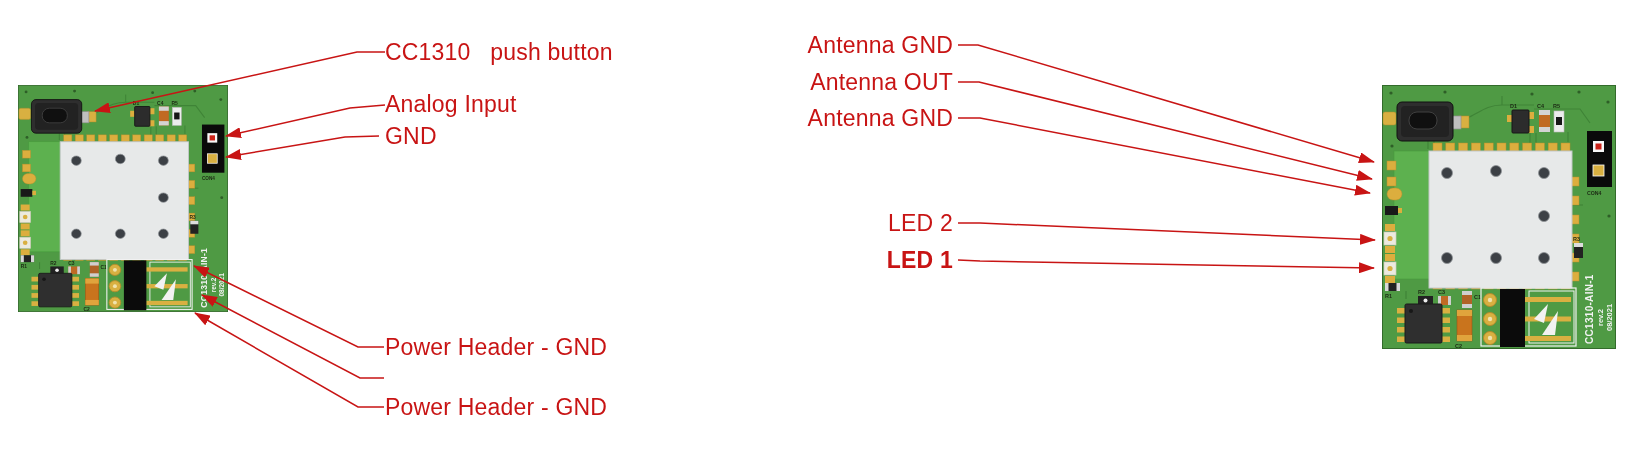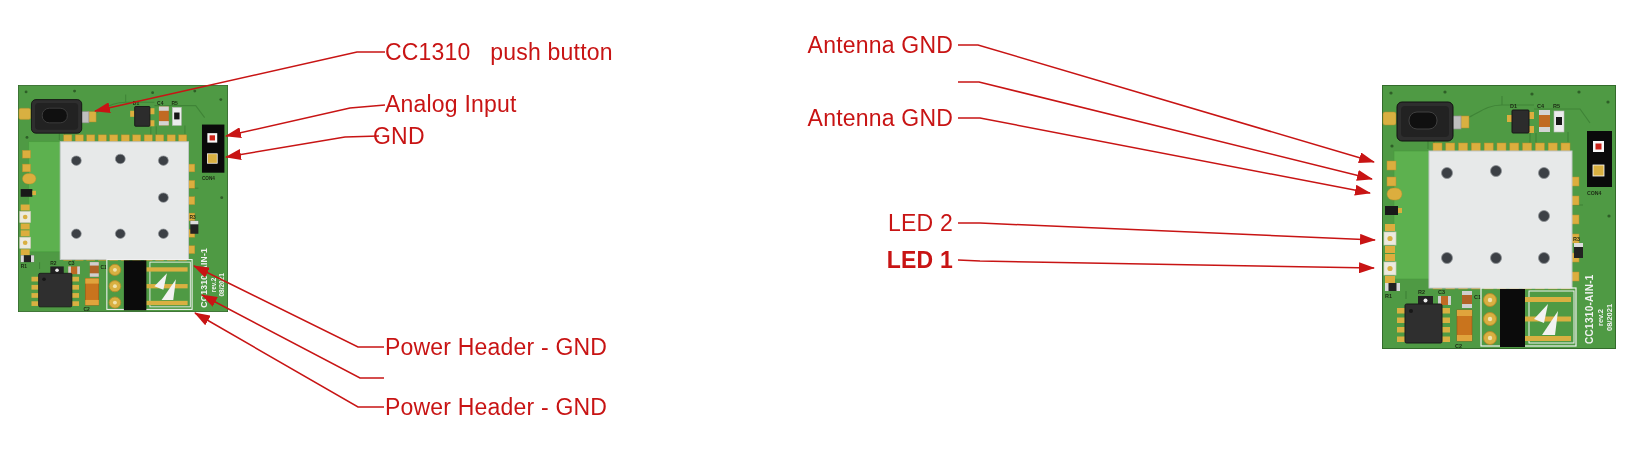--- a/index.html
+++ b/index.html
@@ -270,22 +270,23 @@
       <polyline points="958,45 978,45 1374,162" marker-end="url(#arrow)"></polyline>
       <polyline points="958,82 979,82 1372,179" marker-end="url(#arrow)"></polyline>
       <polyline points="958,118 980,118 1370,193" marker-end="url(#arrow)"></polyline>
       <polyline points="958,223 980,223 1375,240" marker-end="url(#arrow)"></polyline>
       <polyline points="958,260 980,261 1374,268" marker-end="url(#arrow)"></polyline>
     </g>
   </svg>
 
   <div class="callout" style="left:385px;top:39px;">CC1310   push button</div>
   <div class="callout" style="left:385px;top:91px;">Analog Input</div>
-  <div class="callout" style="left:373px;top:123px;">GND</div>
+  <div class="callout" style="left:385px;top:123px;">GND</div>
   <div class="callout" style="left:385px;top:334px;">Power Header - GND</div>
   <div class="callout" style="left:385px;top:394px;">Power Header - GND</div>
 
   <div class="callout r" style="right:699px;top:32px;">Antenna GND</div>
+  <div class="callout r" style="right:699px;top:69px;">Antenna OUT</div>
   <div class="callout r" style="right:699px;top:105px;">Antenna GND</div>
   <div class="callout r" style="right:699px;top:210px;">LED 2</div>
   <div class="callout r" style="right:699px;top:247px;font-weight:bold;">LED 1</div>
 
 </div>
 
 </body></html>

